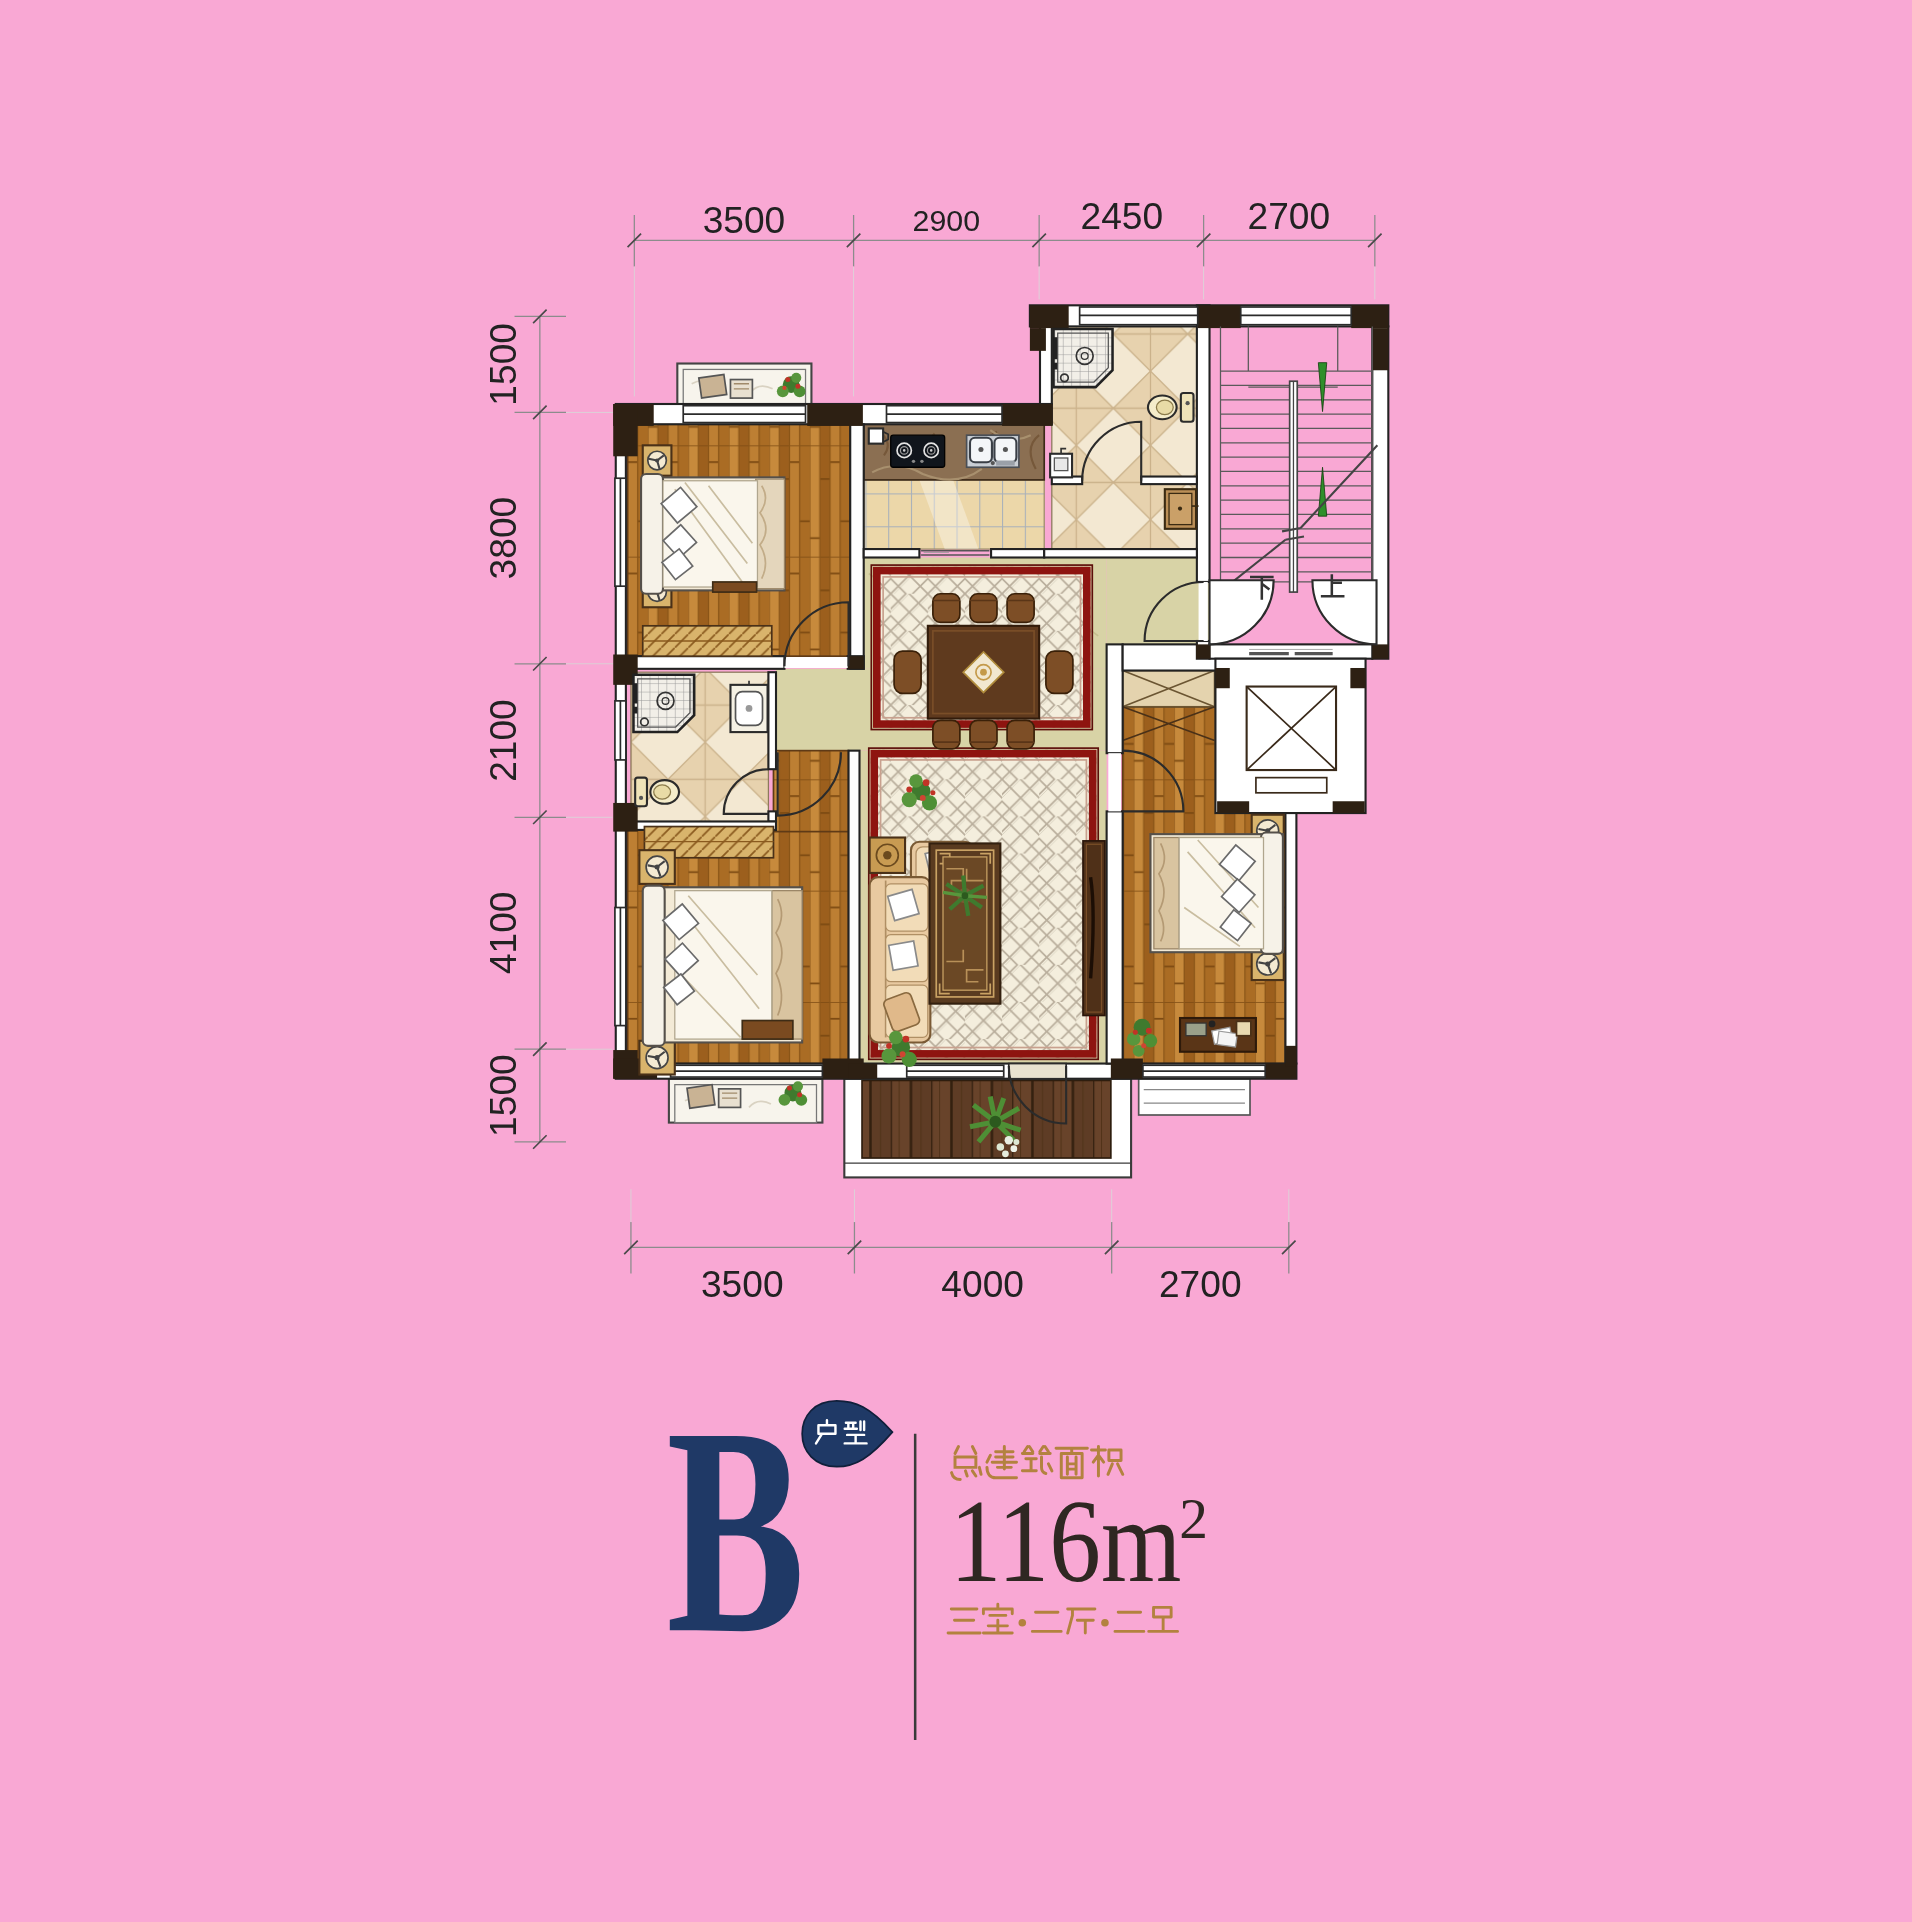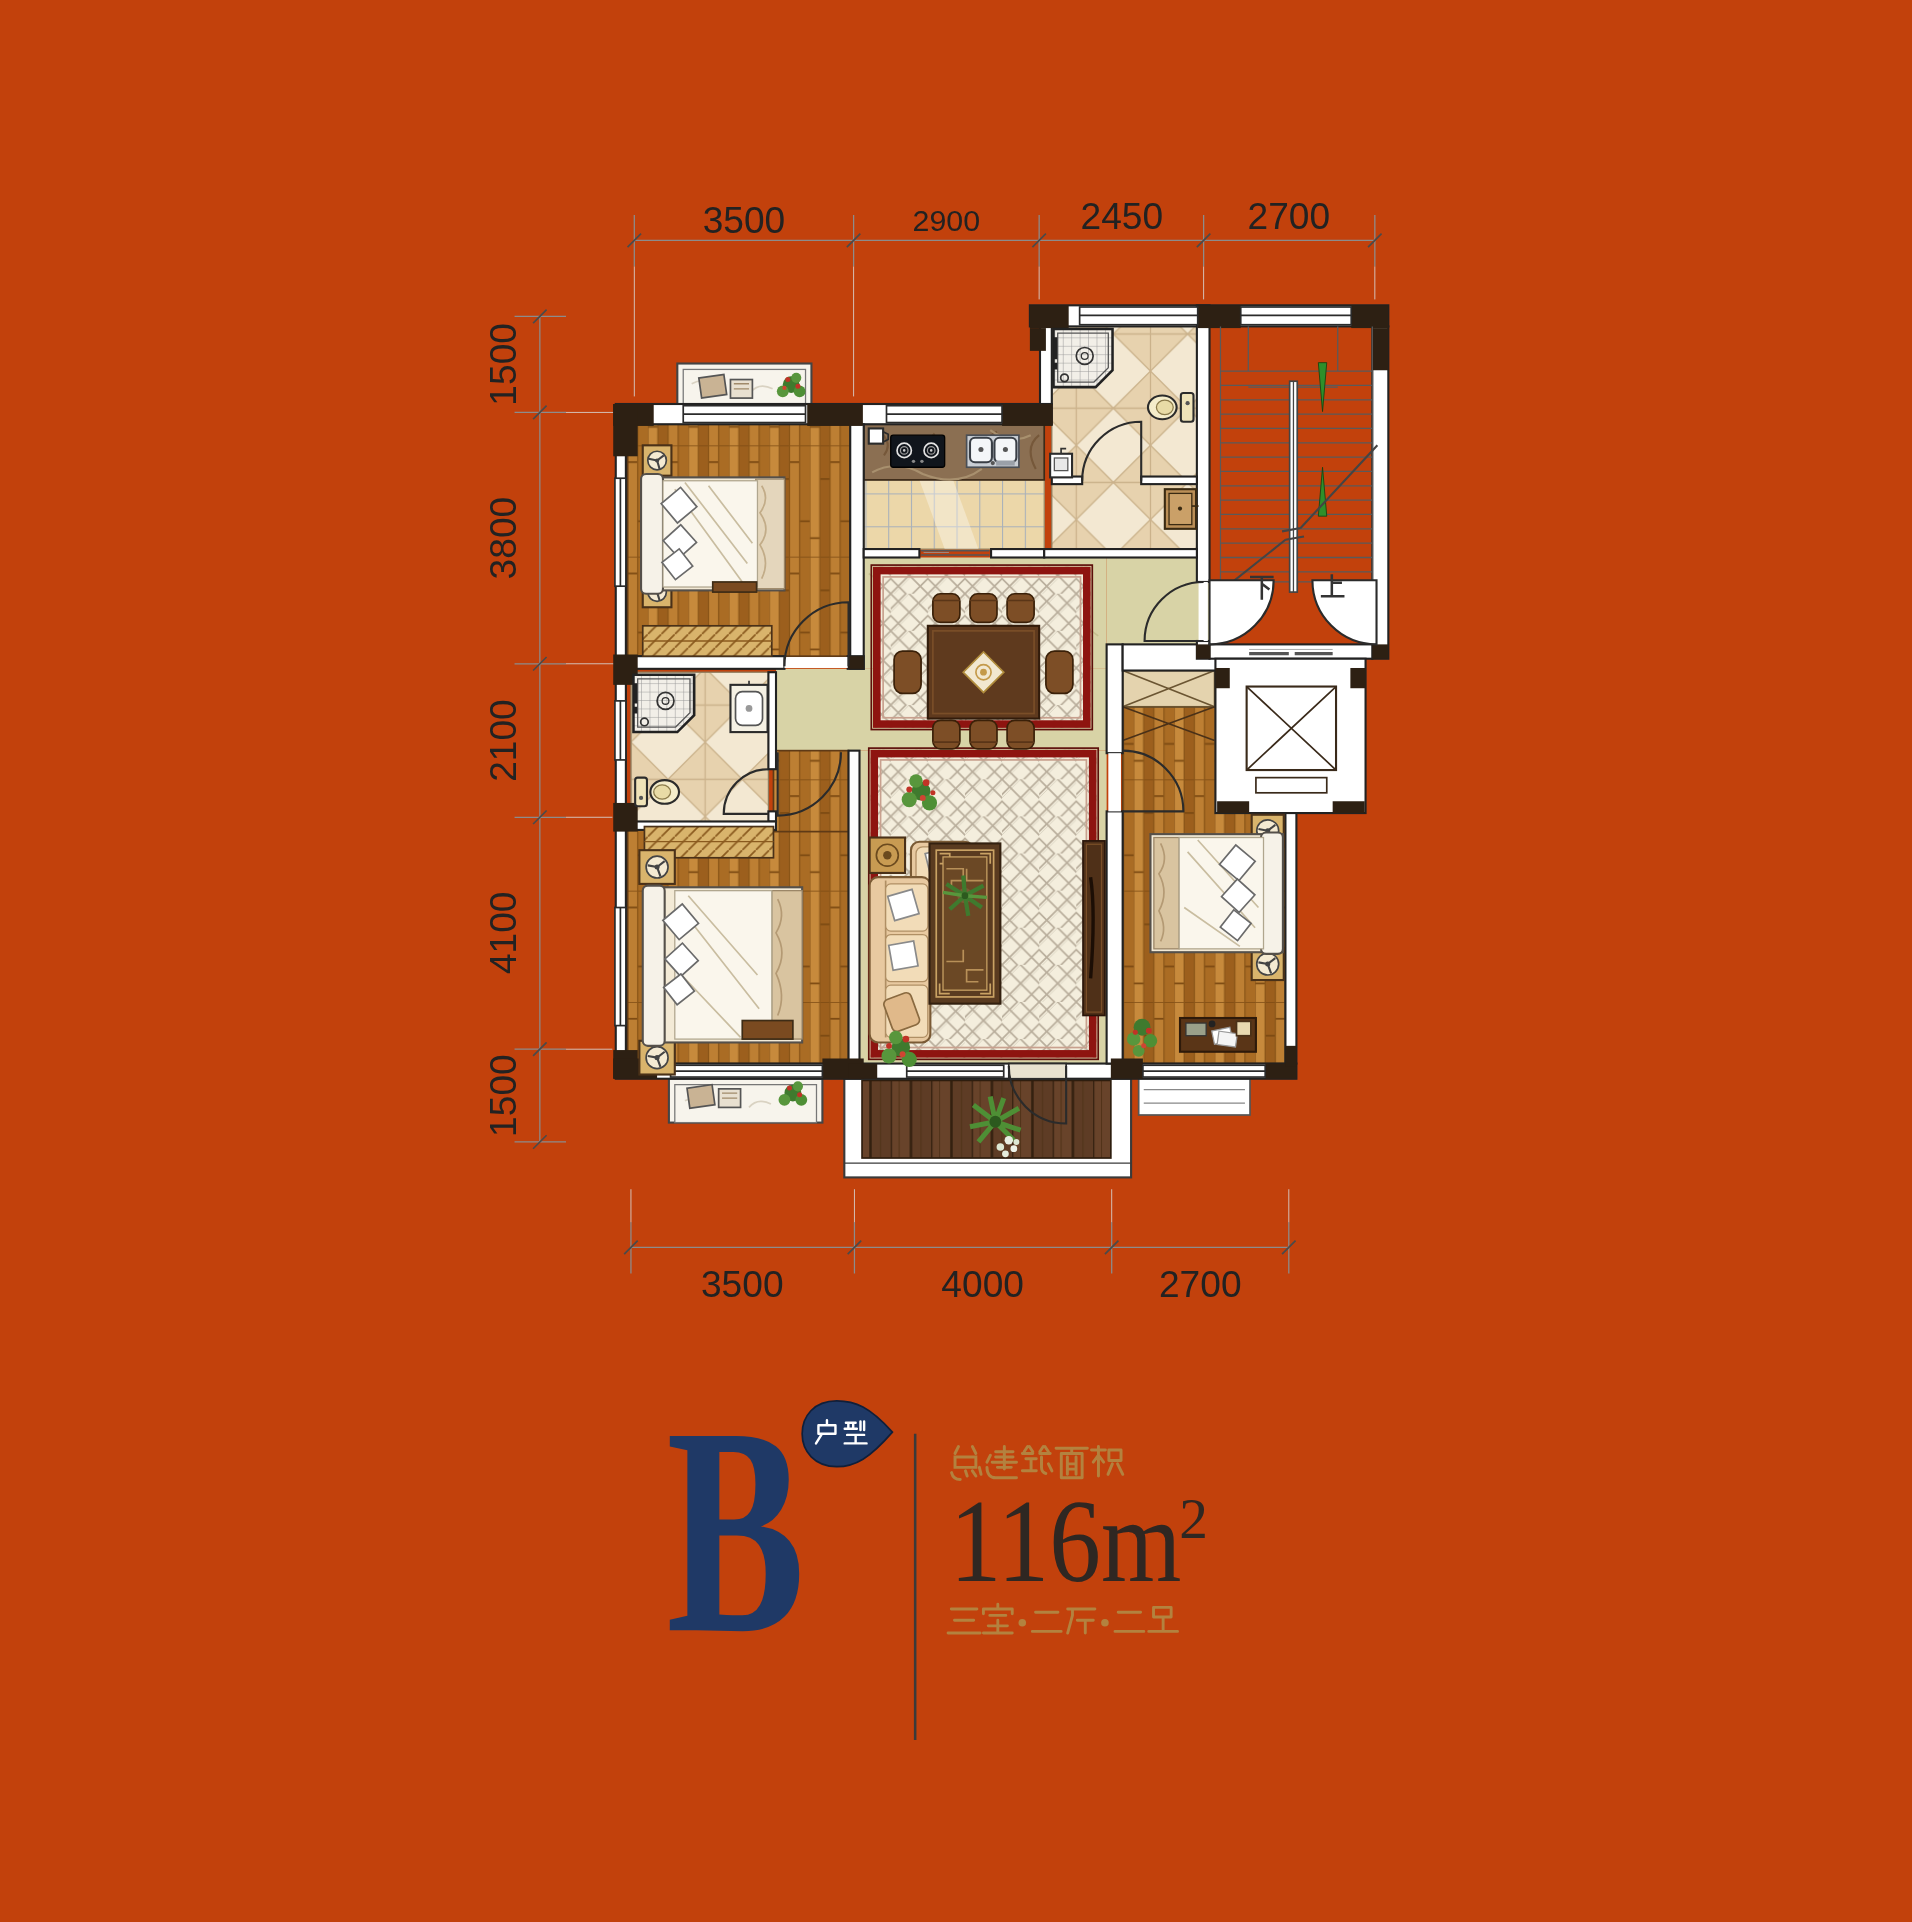--- a/index.html
+++ b/index.html
@@ -1,16 +1,16 @@
 <!DOCTYPE html>
 <html style="font-size:13.5px"><head>
 <meta charset="utf-8">
 <style>
 html,body{margin:0;padding:0;background:#ffffff;}
-#page{position:relative;width:1913px;height:1923px;background:#c2410c;overflow:hidden;font-family:"Liberation Sans",sans-serif;}
+#page{position:relative;width:1913px;height:1923px;background:#f9a8d4;overflow:hidden;font-family:"Liberation Sans",sans-serif;}
 text{font-family:"Liberation Sans",sans-serif;}
 .dimt{font-size:44px;fill:#222222;}
 .dimts{font-size:36px;fill:#222222;}
 </style>
 </head>
 <body>
 <div id="page">
 <svg width="1913" height="1923" viewBox="0 0 2268 2280" xmlns="http://www.w3.org/2000/svg">
 <defs>
 <pattern id="wood" width="48" height="132" patternUnits="userSpaceOnUse">

